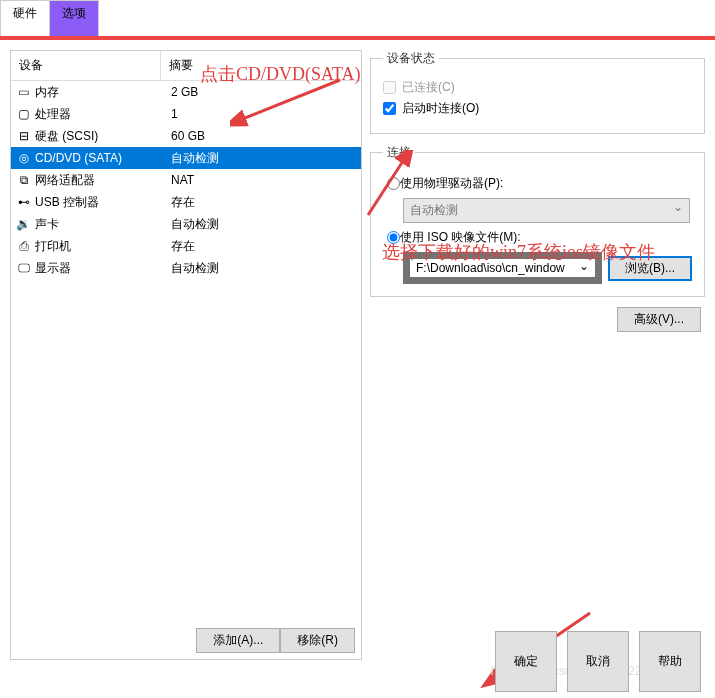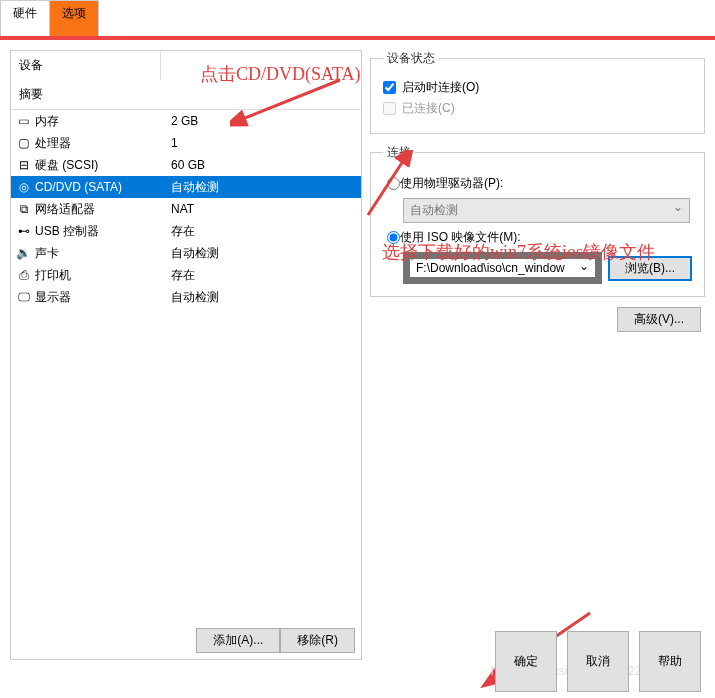--- a/index.html
+++ b/index.html
@@ -1,23 +1,23 @@
 <!DOCTYPE html>
 <html><head>
 <meta charset="utf-8">
 <style>
 * { box-sizing: border-box; font-family: "Microsoft YaHei", "SimSun", sans-serif; font-size: 12px; }
 body { margin: 0; background: #fff; width: 715px; height: 698px; position: relative; overflow: hidden; }
 .tabs { display: flex; border-bottom: 4px solid #ef4444; height: 40px; }
 .tab { padding: 4px 12px; border: 1px solid #ccc; border-bottom: none; background: #fff; margin-right: -1px; cursor: pointer; }
 .tab.active { background: #fff; position: relative; z-index: 2; }
-.tab.inactive { background: #f97316; }
+.tab.inactive { background: #8b5cf6; }
 .main { display: flex; gap: 8px; padding: 10px; height: 630px; }
 .left-panel { width: 352px; border: 1px solid #ccc; display: flex; flex-direction: column; }
-.headers { display: flex; border-bottom: 1px solid #ddd; flex-direction: column; }
+.headers { display: flex; border-bottom: 1px solid #ddd; }
 .hdr { padding: 6px 8px; }
 .hdr.h1 { width: 150px; border-right: 1px solid #ddd; }
 .hdr.h2 { flex: 1; }
 .dev-list { flex: 1; }
 .dev-row { display: flex; align-items: center; height: 22px; padding: 0 4px; }
 .dev-row.selected { background: #0078d7; color: #fff; }
 .dev-icon { width: 18px; display: inline-flex; justify-content: center; }
 .dev-name { width: 132px; padding-left: 2px; }
 .dev-sum { flex: 1; padding-left: 6px; }
 .left-btns { display: flex; justify-content: flex-end; padding: 6px; }
@@ -105,26 +105,26 @@
     <div class="left-btns">
       <button class="btn">添加(A)...</button>
       <button class="btn">移除(R)</button>
     </div>
   </div>
 
   <div class="right-panel">
     <fieldset>
       <legend>设备状态</legend>
       <div class="chk-row">
+        <input type="checkbox" disabled="" style="">
+        <span style="color:#999">已连接(C)</span>
+      </div>
+      <div class="chk-row">
         <input type="checkbox" checked="" style="">
         <span>启动时连接(O)</span>
-      </div>
-      <div class="chk-row">
-        <input type="checkbox" disabled="" style="">
-        <span style="color:#999">已连接(C)</span>
       </div>
     </fieldset>
 
     <fieldset>
       <legend>连接</legend>
       <div class="radio-row">
         <input type="radio" name="conn" style="">
         <span>使用物理驱动器(P):</span>
       </div>
       <div class="dropdown">自动检测</div>

